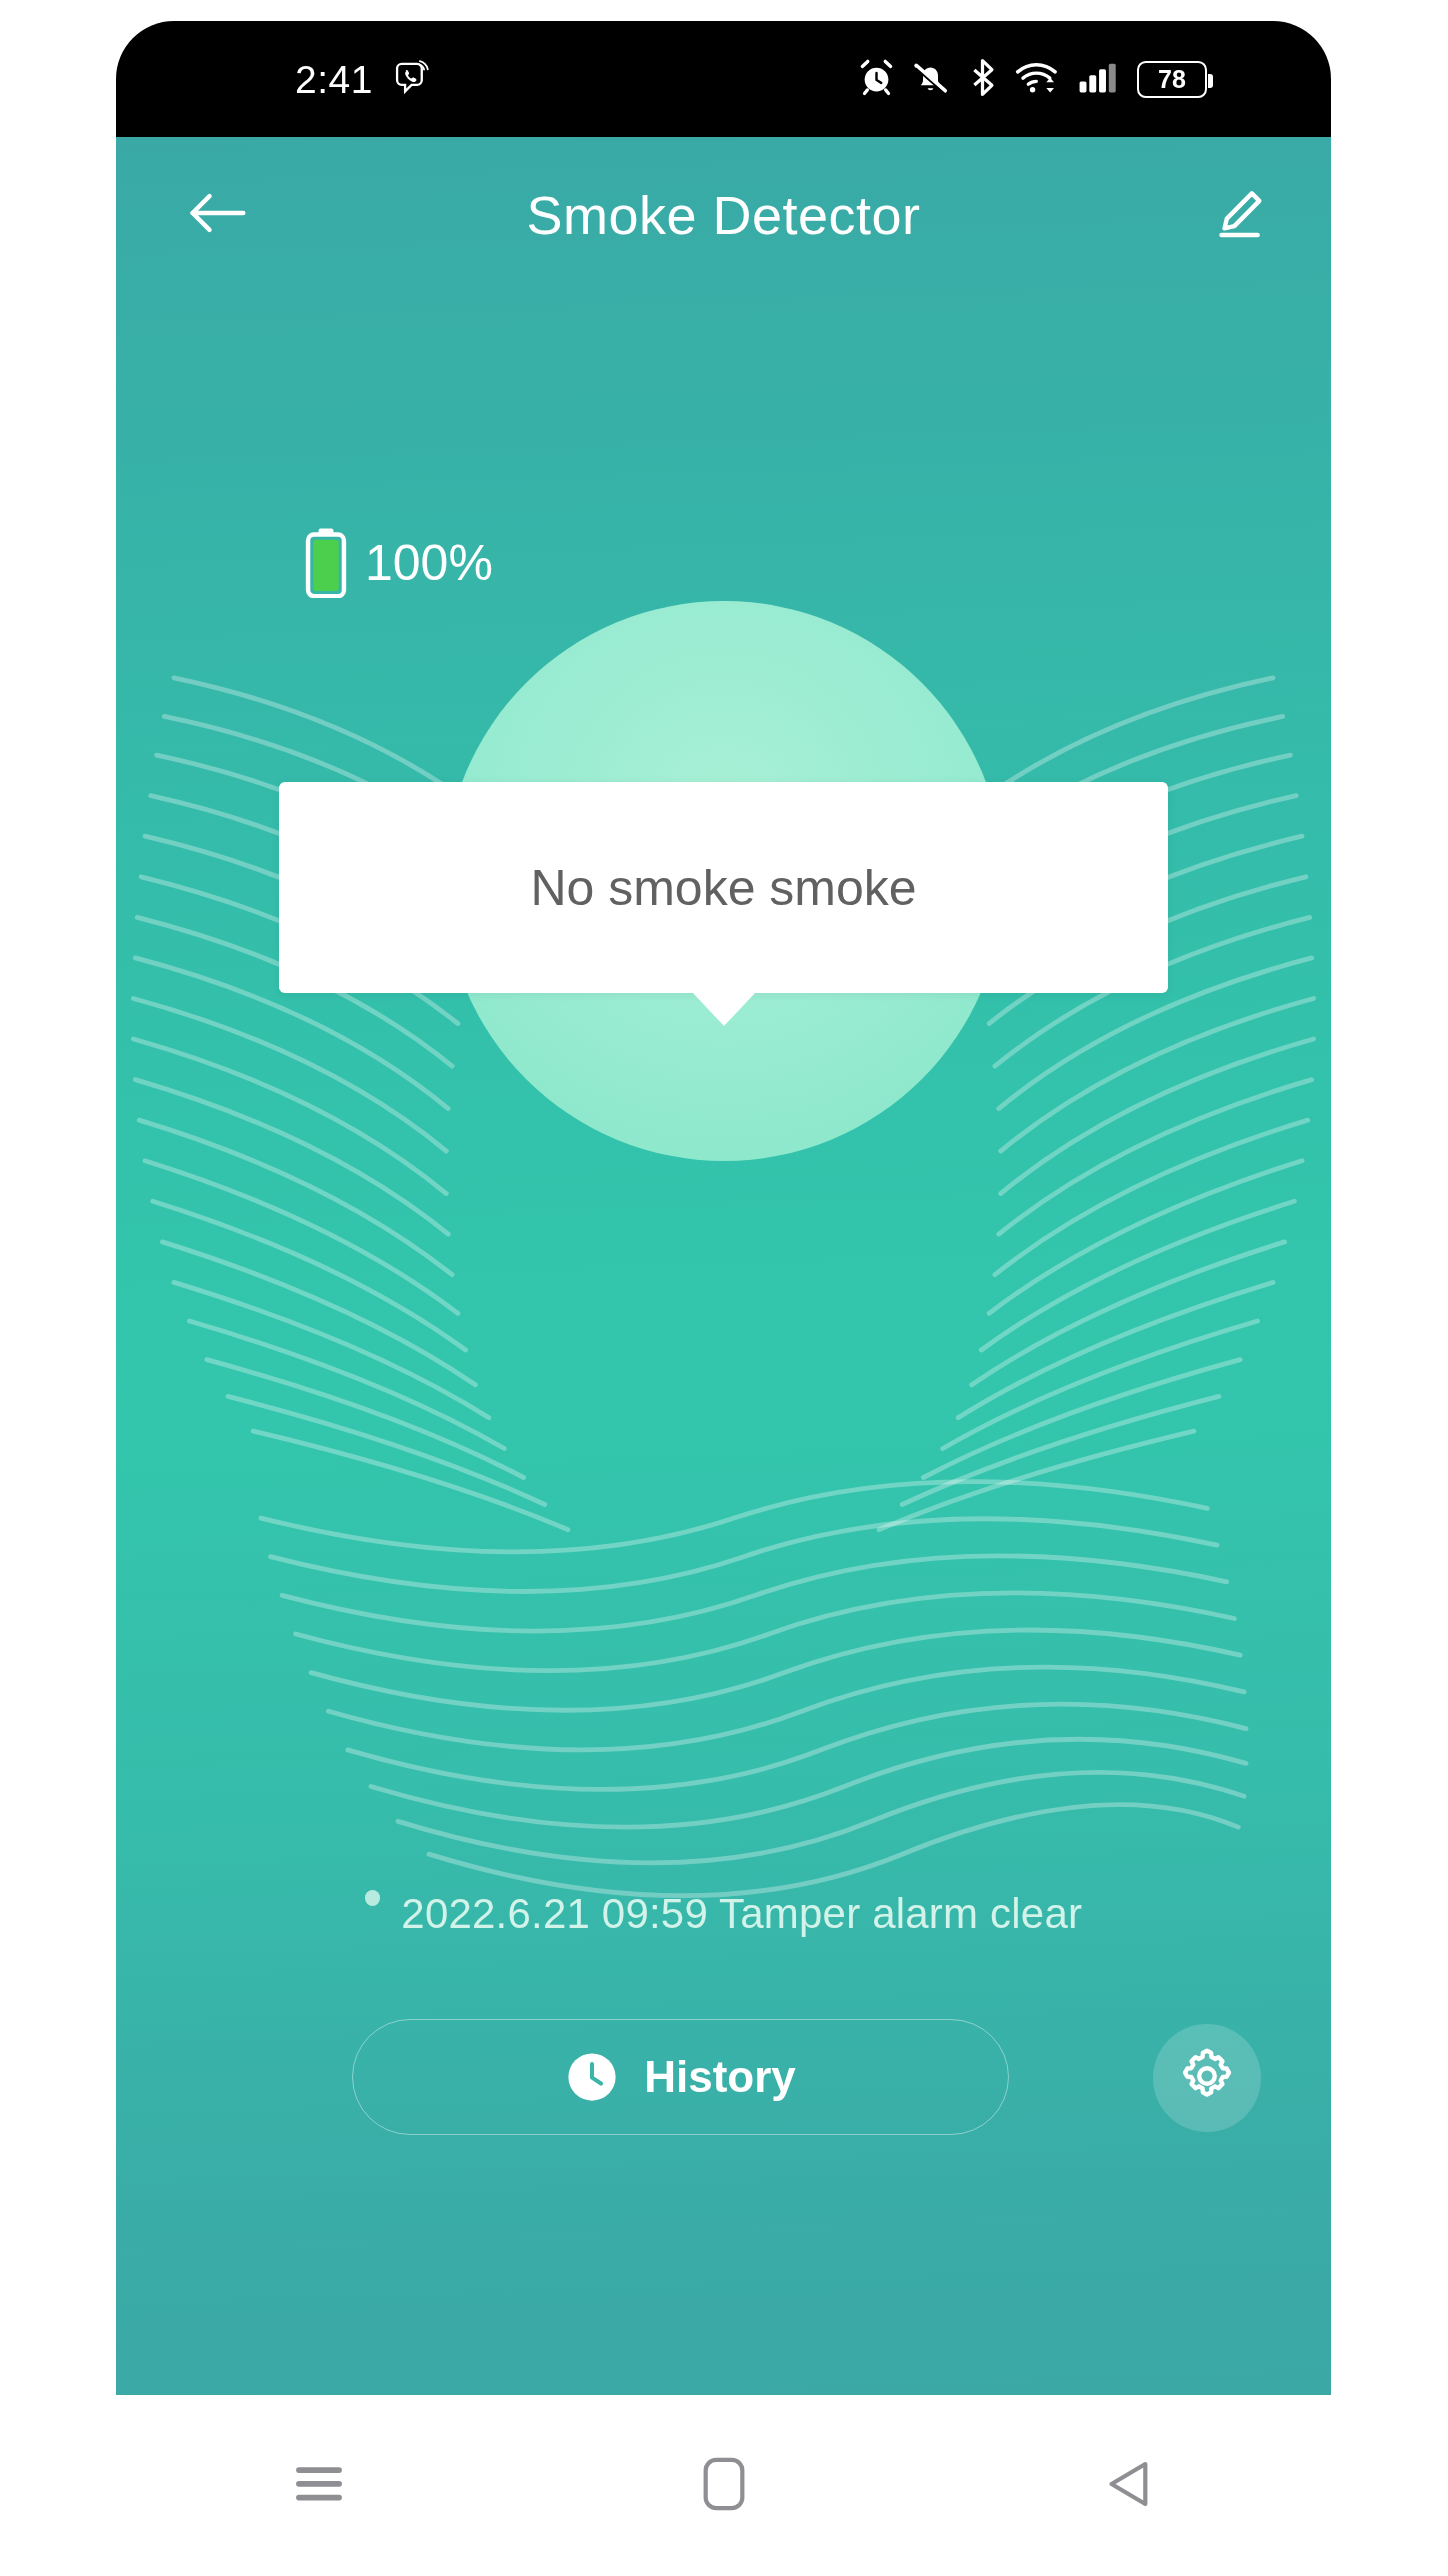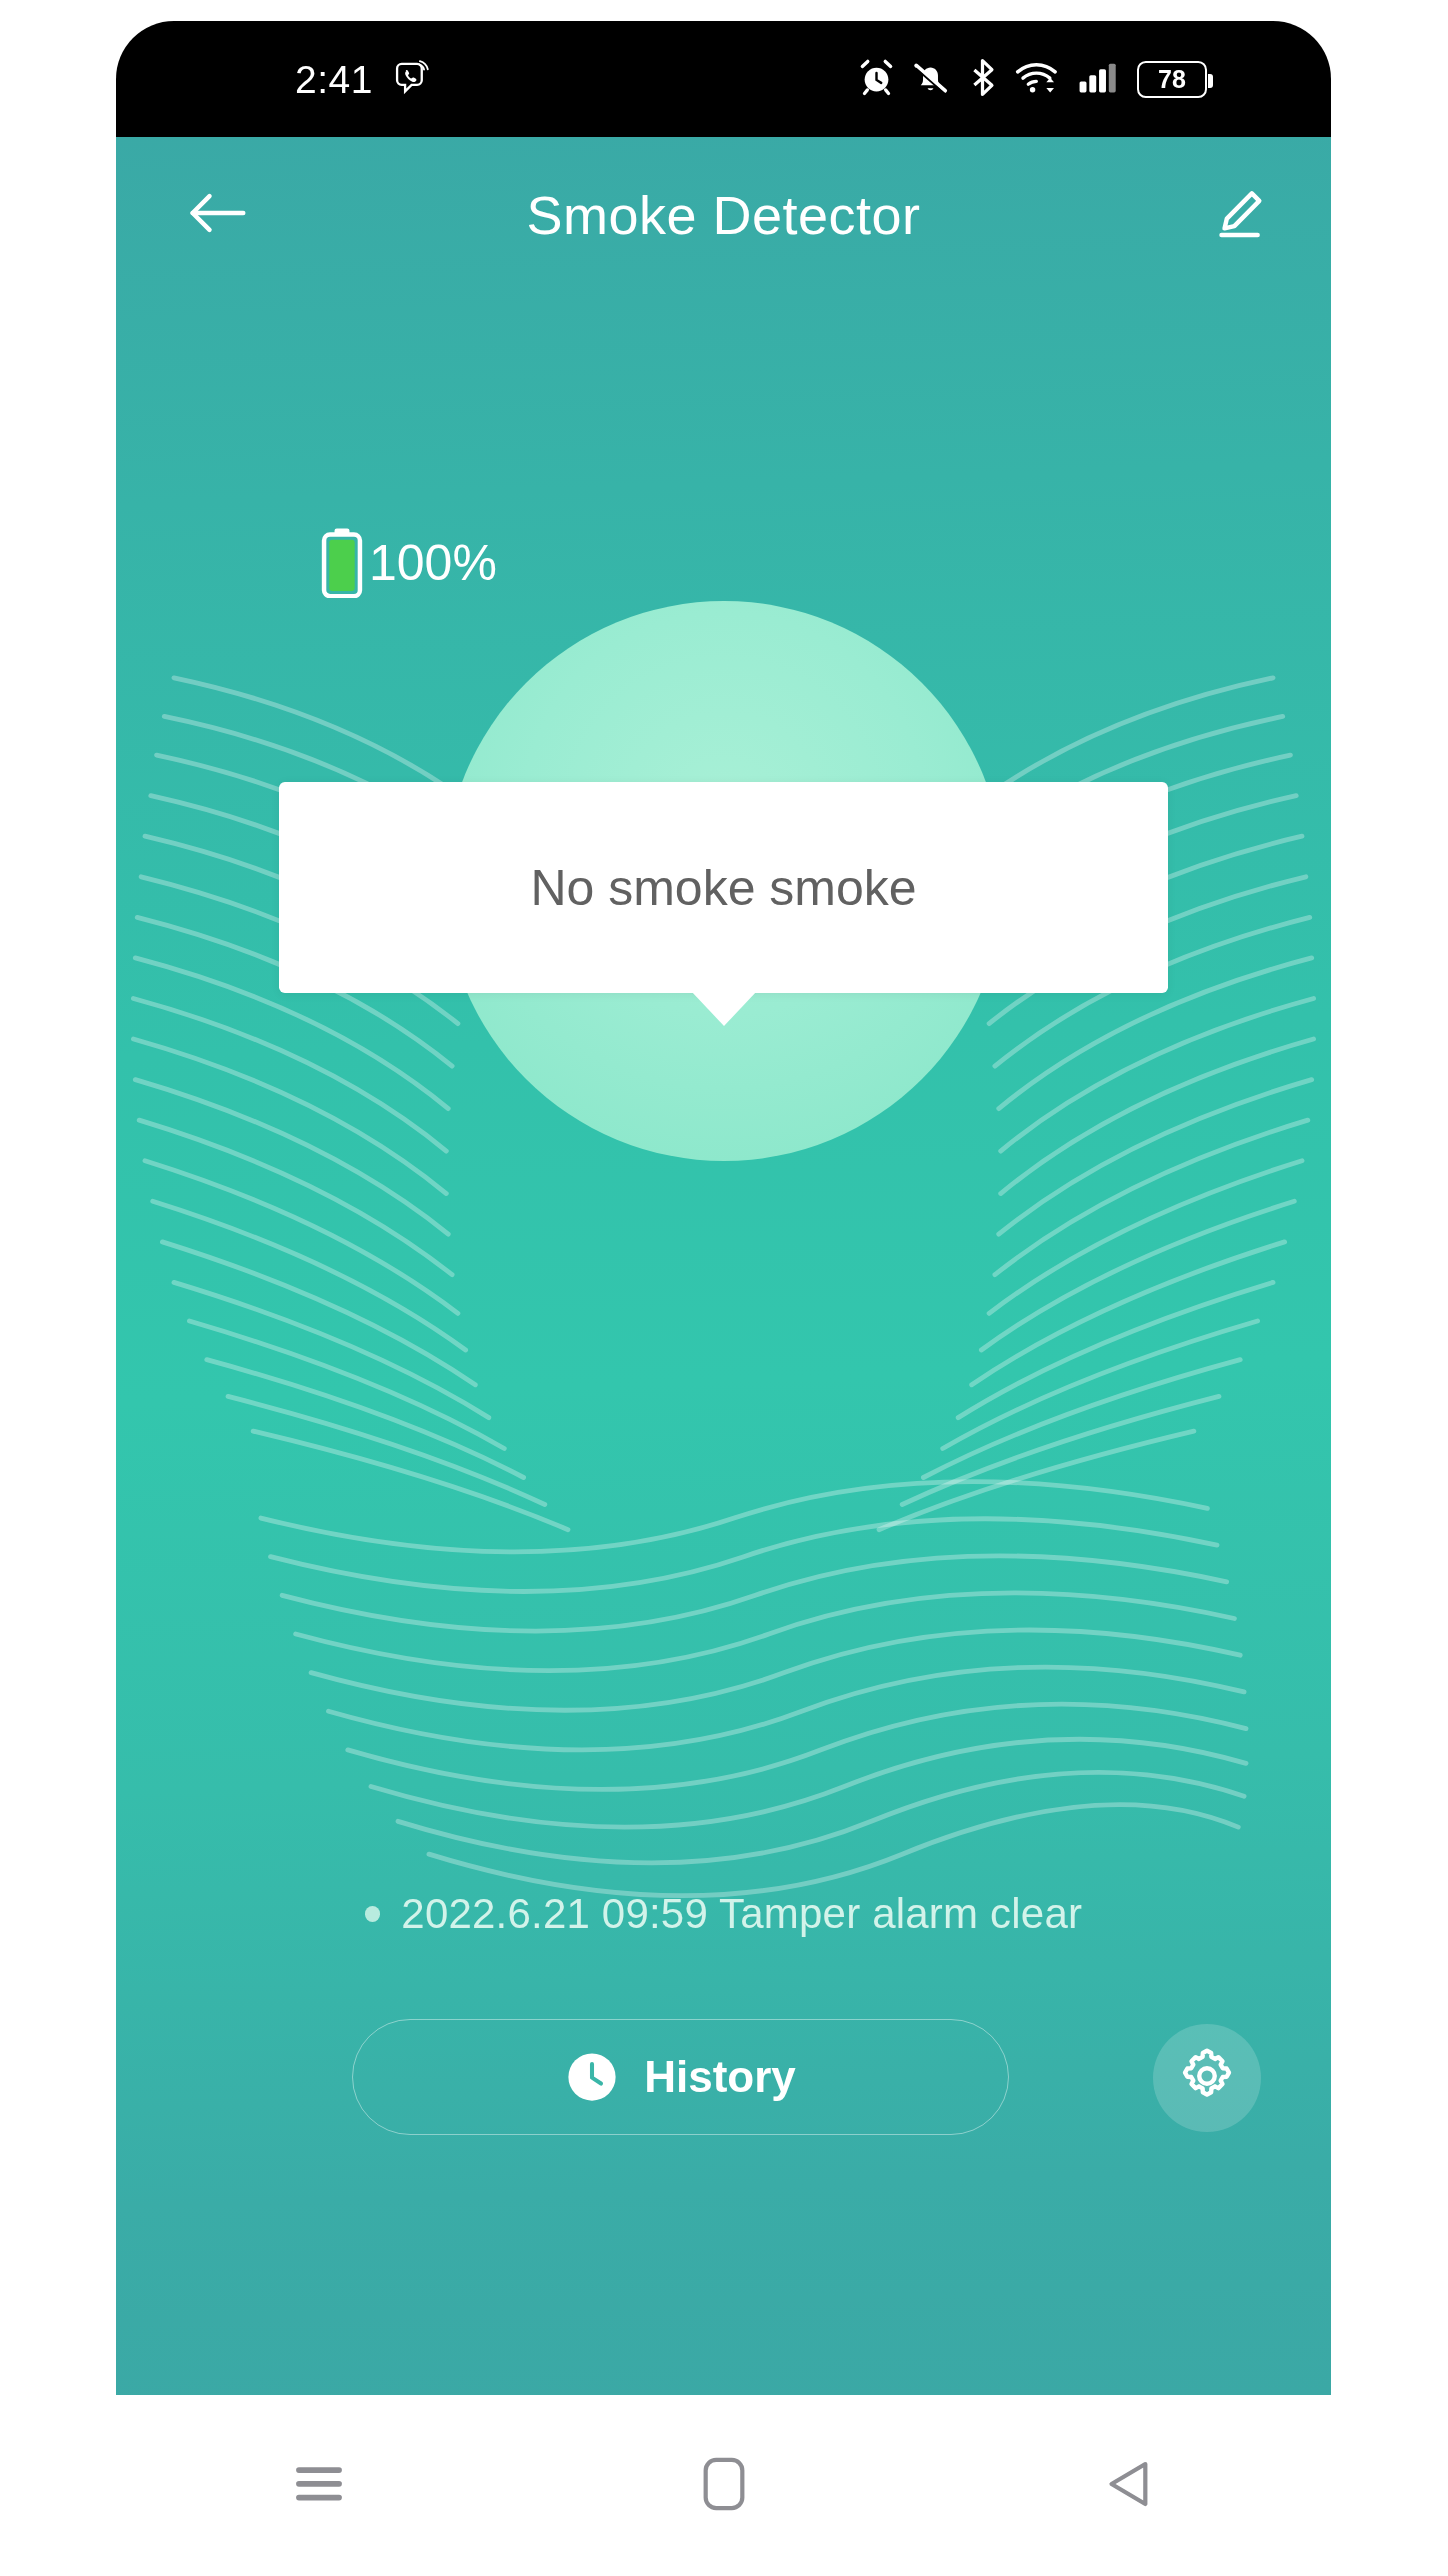--- a/index.html
+++ b/index.html
@@ -89,22 +89,22 @@
     color: #ffffff; font-size: 54px; font-weight: 400; letter-spacing: 0.5px;
   }
   .edit-btn {
     position: absolute; right: 48px; top: 37px;
     width: 89px; height: 81px;
     display: flex; align-items: center; justify-content: center;
   }
 
   
   .batt-row {
-    position: absolute; left: 205px; top: 390px;
-    display: flex; align-items: center; gap: 6px;
+    position: absolute; left: 189px; top: 390px;
+    display: flex; align-items: center; gap: 18px;
   }
   .dev-batt-icon { width: 42px; height: 71px; position: relative; }
   .dev-batt-pct { color: #ffffff; font-size: 50px; font-weight: 400; line-height: 1; }
 
   
   .tooltip {
     position: absolute; left: 163px; top: 326px;
     width: 889px; height: 211px;
     background: #ffffff;
     border-radius: 5.8px;
@@ -135,21 +135,21 @@
   }
   .smoke-icon {
     position: absolute; left: 50%; top: 50%;
     transform: translate(-50%, -50%);
   }
 
   
   .log-line {
     position: absolute; left: 0; top: 1753px;
     width: 1215px;
-    display: flex; align-items: center; justify-content: center; gap: 21px;
+    display: flex; justify-content: center; gap: 21px;
   }
   .log-dot { width: 15.5px; height: 15.5px; border-radius: 50%; background: #b8ebdf; flex: none; }
   .log-text { color: #d2f3ea; font-size: 42px; font-weight: 400; letter-spacing: 0.2px; }
 
   
   .actions {
     position: absolute; left: 0; top: 1882px;
     width: 1215px; height: 126px;
   }
   .history-btn {

